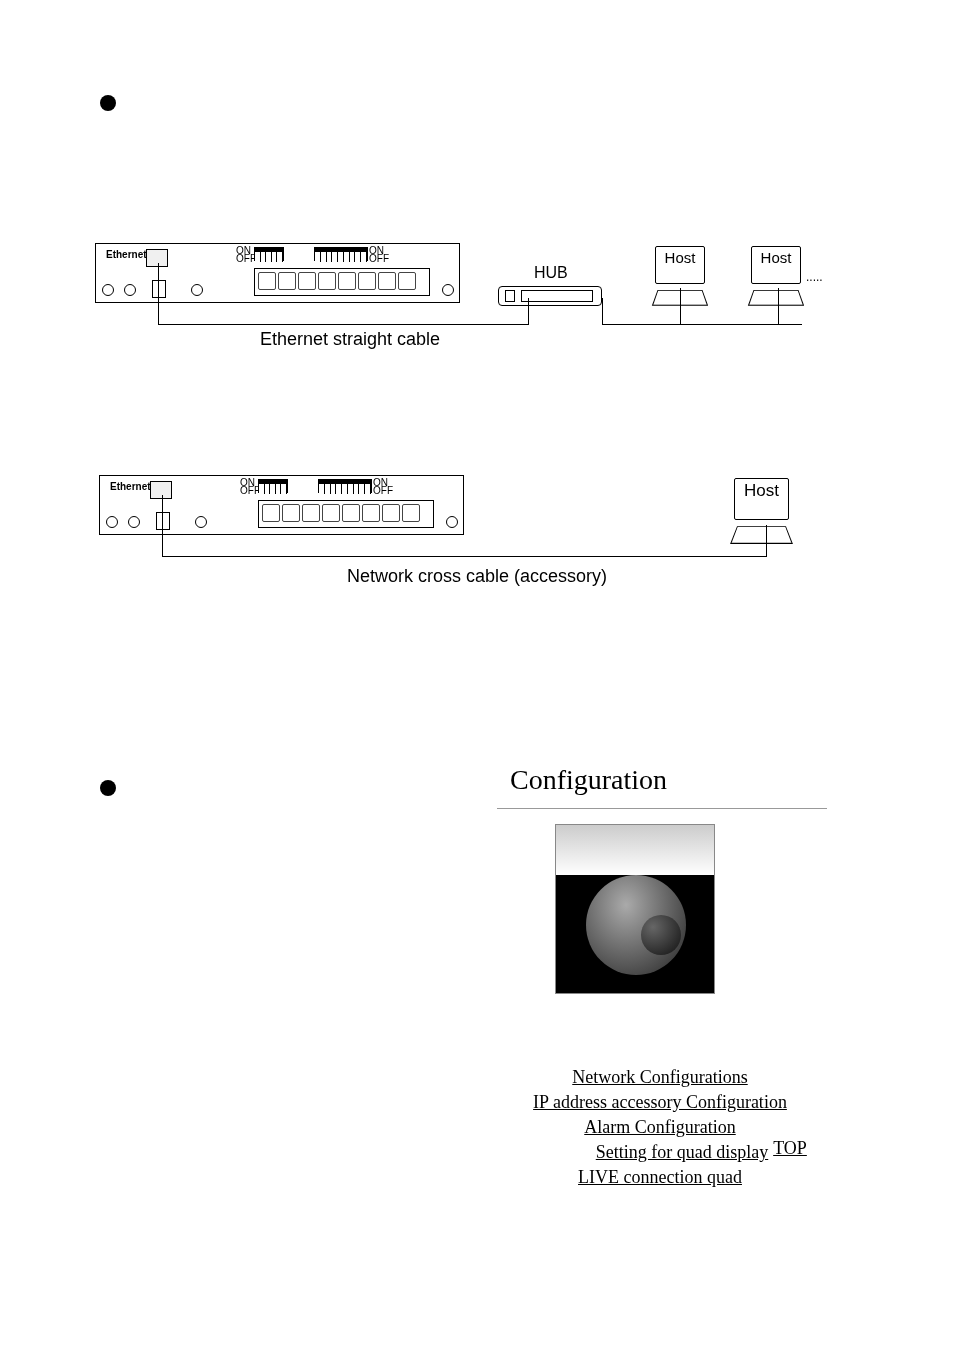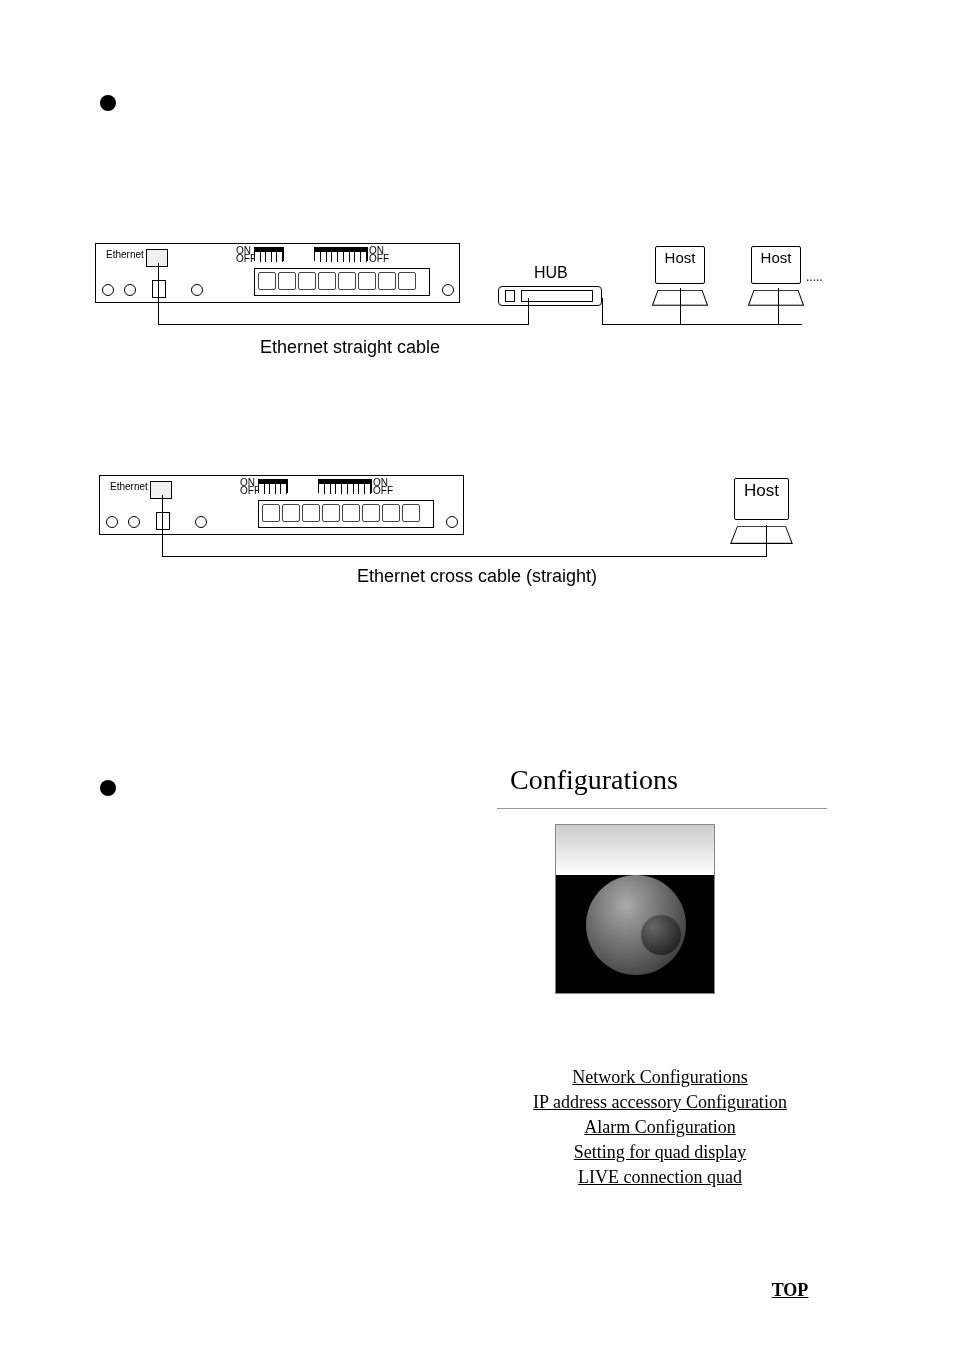--- a/index.html
+++ b/index.html
@@ -21,20 +21,21 @@
       border-radius: 50%;
     }
     .device-back {
       position: absolute;
       border: 1px solid #000;
       background: #fff;
     }
     .ethernet-label {
       font-size: 10px;
       position: absolute;
+      font-weight: bold;
     }
     .port-box {
       position: absolute;
       border: 1px solid #000;
       background: #f0f0f0;
     }
     .screw {
       position: absolute;
       width: 12px;
       height: 12px;
@@ -221,21 +222,21 @@
 
   <div class="host-box" style="left:565px; top:8px; width:50px; height:38px;"><span>Host</span></div>
   <div class="host-keyboard" style="left:565px; top:50px; width:50px; height:18px;"></div>
 
   <div class="host-box" style="left:661px; top:8px; width:50px; height:38px;"><span>Host</span></div>
   <div class="host-keyboard" style="left:661px; top:50px; width:50px; height:18px;"></div>
 
   <div class="dots" style="left:716px; top:32px;">.....</div>
 </div>
 
-<div class="caption" style="left:245px; top:337px; width:210px;">Ethernet straight cable</div>
+<div class="caption" style="left:245px; top:329px; width:210px;">Ethernet straight cable</div>
 
 <div style="position:absolute; left:94px; top:470px; width:760px; height:120px;">
   <div class="device-back" style="left:5px; top:5px; width:365px; height:60px;">
     <span class="ethernet-label" style="left:10px; top:5px;">Ethernet</span>
     <div class="port-box" style="left:50px; top:5px; width:22px; height:18px;"></div>
     <div class="screw" style="left:6px; top:40px;"></div>
     <div class="screw" style="left:28px; top:40px;"></div>
     <div style="position:absolute; left:56px; top:36px; width:14px; height:18px; border:1px solid #000;"></div>
     <div class="screw" style="left:95px; top:40px;"></div>
     <div class="on-off" style="left:140px; top:3px;"><span>ON</span><br><span>OFF</span></div>
@@ -265,30 +266,30 @@
   </div>
 
   <div class="cable-vert" style="left:68px; top:25px; height:62px;"></div>
   <div class="cable-line" style="left:68px; top:86px; width:605px;"></div>
   <div class="cable-vert" style="left:672px; top:55px; height:32px;"></div>
 
   <div class="host-box" style="left:640px; top:8px; width:55px; height:42px; font-size:17px;"><span>Host</span></div>
   <div class="host-keyboard" style="left:640px; top:54px; width:55px; height:20px;"></div>
 </div>
 
-<div class="caption" style="left:327px; top:566px; width:300px;">Ethernet cross cable (straight)</div>
+<div class="caption" style="left:327px; top:566px; width:300px;">Network cross cable (accessory)</div>
 
 <div class="bullet" style="left: 100px; top: 780px;"></div>
 
-<div class="config-title" style="left:510px; top:764px;">Configurations</div>
+<div class="config-title" style="left:510px; top:764px;">Configuration</div>
 <div class="config-hr" style="left:497px; top:808px;"></div>
 
 <div class="camera-img" style="left:555px; top:824px;">
   <div class="camera-body"></div>
   <div class="camera-lens"></div>
 </div>
 
 <div class="config-link" style="left:490px; top:1067px;">Network Configurations</div>
 <div class="config-link" style="left:490px; top:1092px;">IP address accessory Configuration</div>
 <div class="config-link" style="left:490px; top:1117px;">Alarm Configuration</div>
-<div class="config-link" style="left:490px; top:1142px;">Setting for quad display</div>
+<div class="config-link" style="left:512px; top:1142px;">Setting for quad display</div>
 <div class="config-link" style="left:490px; top:1167px;">LIVE connection quad</div>
-<div class="config-link" style="left:760px; top:1280px; width:60px;font-weight:bold;">TOP</div>
+<div class="config-link" style="left:760px; top:1138px; width:60px;">TOP</div>
 
 </body></html>

